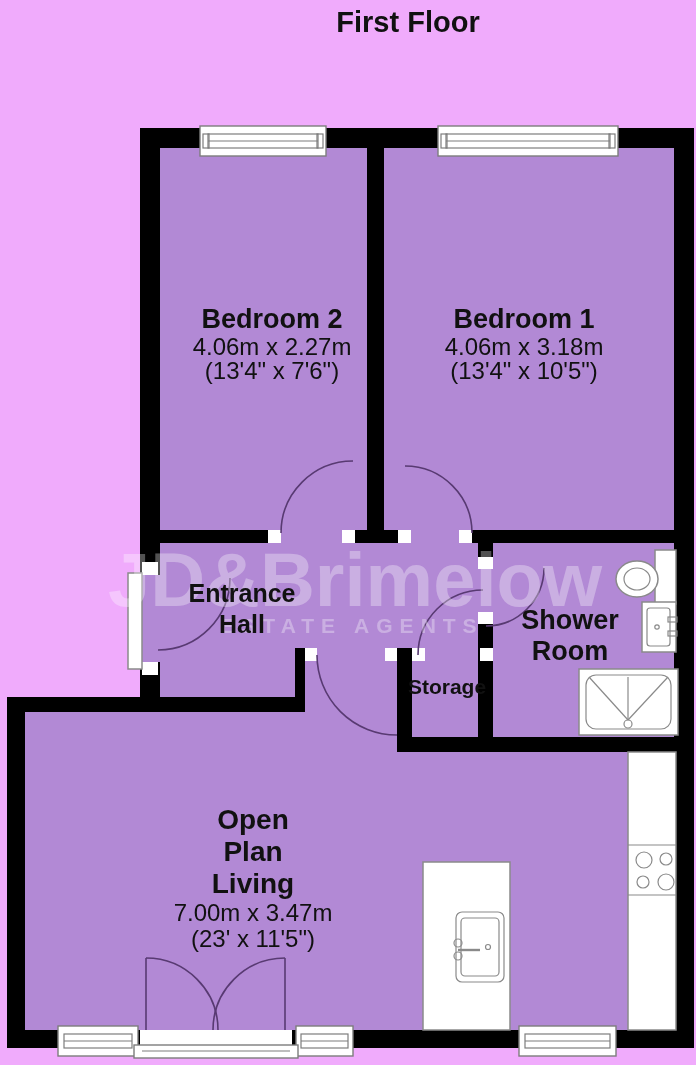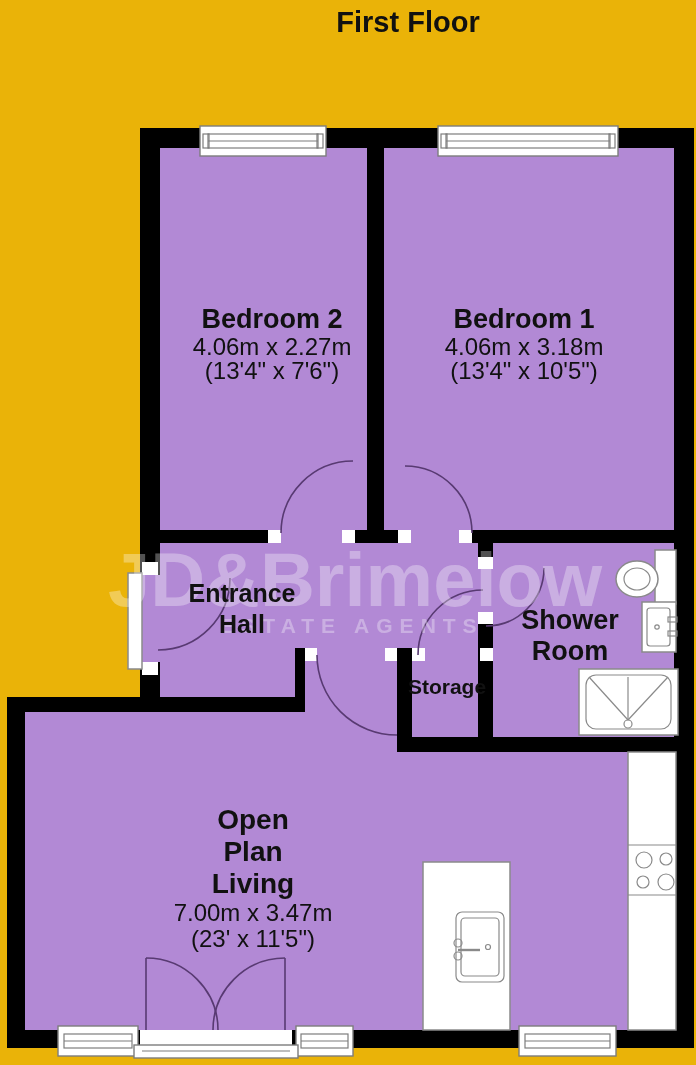--- a/index.html
+++ b/index.html
@@ -1,16 +1,16 @@
 <!DOCTYPE html>
 <html style="--floor: #b289d5; --wall: #000000; --arc: #583a72; --fixline: #8a8a8a; --wm: rgba(255,255,255,0.32);"><head>
 <meta charset="utf-8">
 <style>
   html,body{margin:0;padding:0;background:#fff;}
-  .page{position:relative;width:696px;height:1065px;background:#eab308;overflow:hidden;
+  .page{position:relative;width:696px;height:1065px;background:#f0abfc;overflow:hidden;
         font-family:"Liberation Sans", sans-serif;}
   svg{display:block;}
   .floor{fill:var(--floor,#b289d5);}
   .wall{fill:var(--wall,#000);}
   .jamb{fill:#ffffff;}
   .fix{fill:#ffffff;stroke:var(--fixline,#8a8a8a);stroke-width:1.5;}
   .fixthin{fill:none;stroke:var(--fixline,#8a8a8a);stroke-width:1.2;}
   .arc{fill:none;stroke:var(--arc,#583a72);stroke-width:1.6;}
   .leaf{fill:none;stroke:var(--arc,#583a72);stroke-width:1.6;}
   .win{fill:#ffffff;stroke:#7d7d7d;stroke-width:1.4;}

